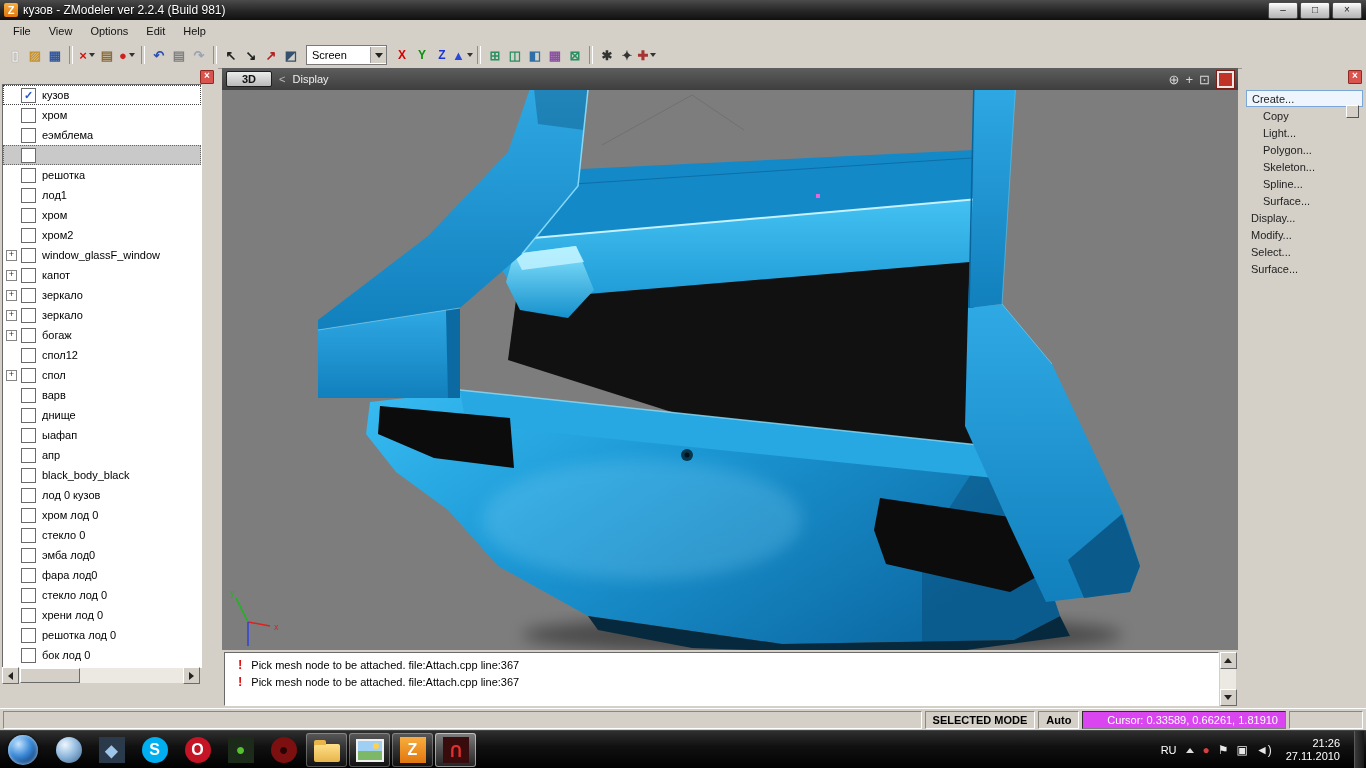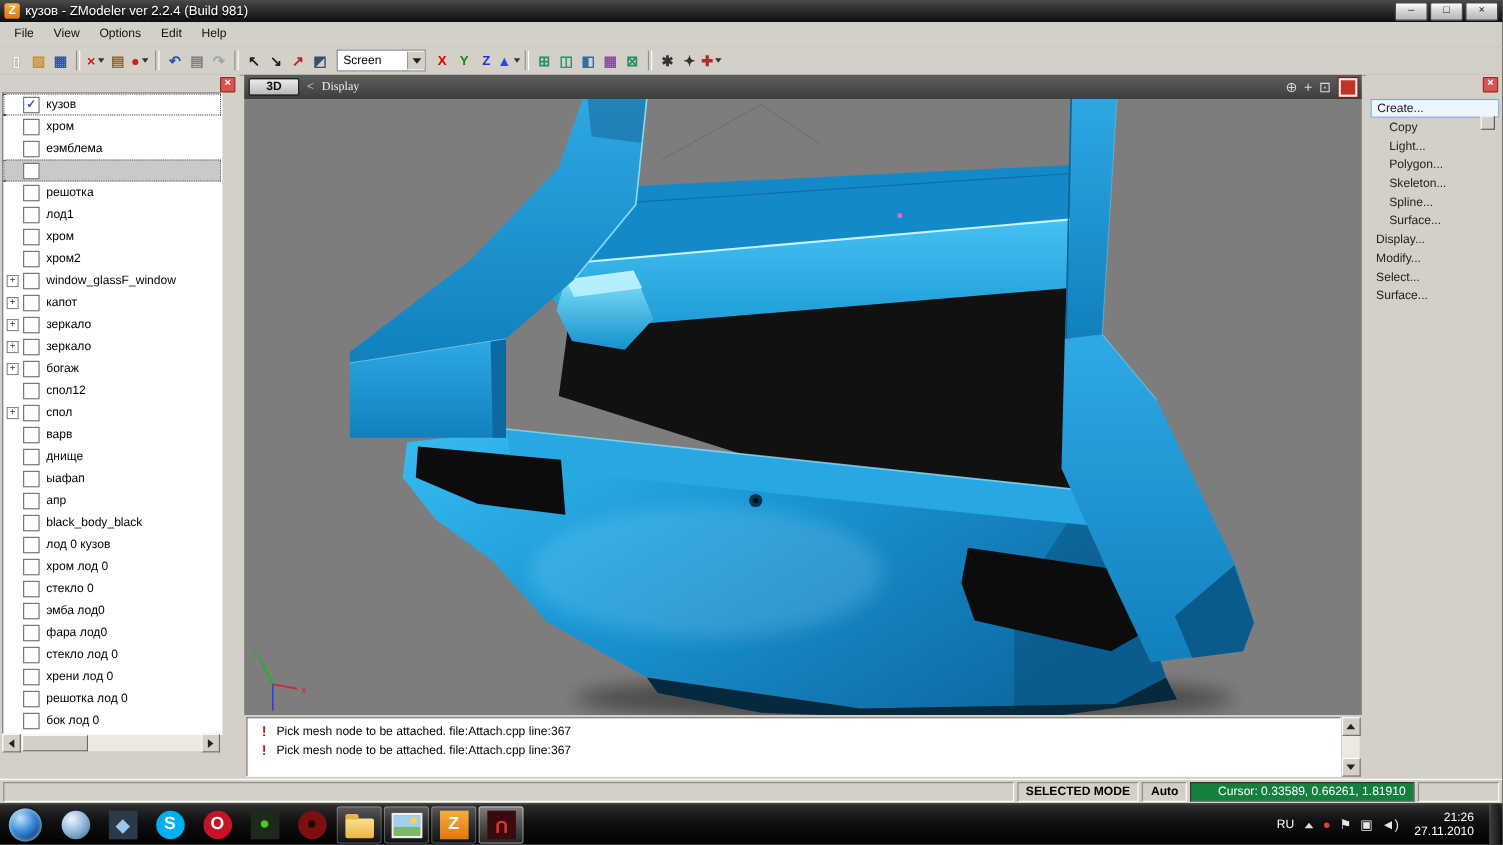--- a/index.html
+++ b/index.html
@@ -76,21 +76,21 @@
         box-shadow:1px 1px 0 rgba(0,0,0,.25);display:flex;align-items:center;justify-content:center;color:#000;margin-top:48px;}
   .pbtn.w1{width:100px;} .pbtn.w2{width:92px;}
 
   
   .viewport{position:absolute;left:222px;top:68px;width:1016px;height:582px;}
   .vp-head{height:22px;background:linear-gradient(#5d5d5d,#3e3e3e);display:flex;align-items:center;
            padding:0 4px;gap:7px;color:#ddd;}
   .vp3d{background:linear-gradient(#ececec,#b9b9b9);color:#111;border:1px solid #1d1d1d;
         border-radius:2px;padding:1px 15px;font-weight:bold;}
   .vp-back{color:#bbb;}
-  .vp-label{color:#eee;font-family:Liberation Serif, serif;}
+  .vp-label{color:#eee;}
   .vp-tools{margin-left:auto;display:flex;align-items:center;gap:6px;}
   .vp-tool{color:#d8d8d8;font-size:13px;}
   .vp-max{width:13px;height:13px;background:#c23327;border:2px solid #e8e8e8;box-shadow:0 0 0 1px #7a1d14;}
   .vp-canvas{position:absolute;left:0;top:22px;right:0;bottom:0;background:#7d7d7d;}
   .vp-canvas svg{display:block;width:100%;height:100%;}
 
   
   .log{position:absolute;left:222px;top:650px;width:1016px;height:58px;background:#d4d0c8;}
   .log-inner{position:absolute;left:2px;top:2px;right:19px;bottom:2px;background:#fff;
              border:1px solid;border-color:#6a6a6a #fff #fff #6a6a6a;padding-top:3px;overflow:hidden;}
@@ -109,21 +109,21 @@
   .rp-mini{position:absolute;top:37px;right:7px;width:11px;height:11px;background:#d4d0c8;
            border:1px solid;border-color:#fff #555 #555 #fff;}
 
   
   .statusbar{position:absolute;left:0;top:708px;right:0;height:22px;background:#d4d0c8;
              border-top:1px solid #fff;display:flex;align-items:center;padding:0 3px;gap:3px;}
   .sb-cell{height:16px;border:1px solid;border-color:#8b877e #fff #fff #8b877e;
            display:flex;align-items:center;padding:0 7px;color:#000;}
   .sb-fill{flex:1;}
   .sb-bold{font-weight:bold;}
-  .sb-cursor{background:#15803d;color:#fff;border-color:#2e2e2e #7c7c7c #7c7c7c #2e2e2e;min-width:168px;padding-left:24px;}
+  .sb-cursor{background:#d946ef;color:#fff;border-color:#2e2e2e #7c7c7c #7c7c7c #2e2e2e;min-width:168px;padding-left:24px;}
   .sb-end{width:58px;}
 
   
   .taskbar{position:absolute;left:0;top:730px;right:0;height:38px;
            background:linear-gradient(#2f2f2f,#111 40%,#000);border-top:1px solid #444;
            display:flex;align-items:center;}
   .orb{width:30px;height:30px;border-radius:50%;margin:0 9px 0 8px;flex:none;
        background:radial-gradient(circle at 35% 30%,#c4e4ff,#3c8ad8 42%,#123f78 78%,#0a2a52);
        box-shadow:inset 0 0 4px rgba(210,238,255,.9),0 0 3px #000;}
   .taskicons{display:flex;align-items:center;height:100%;}

